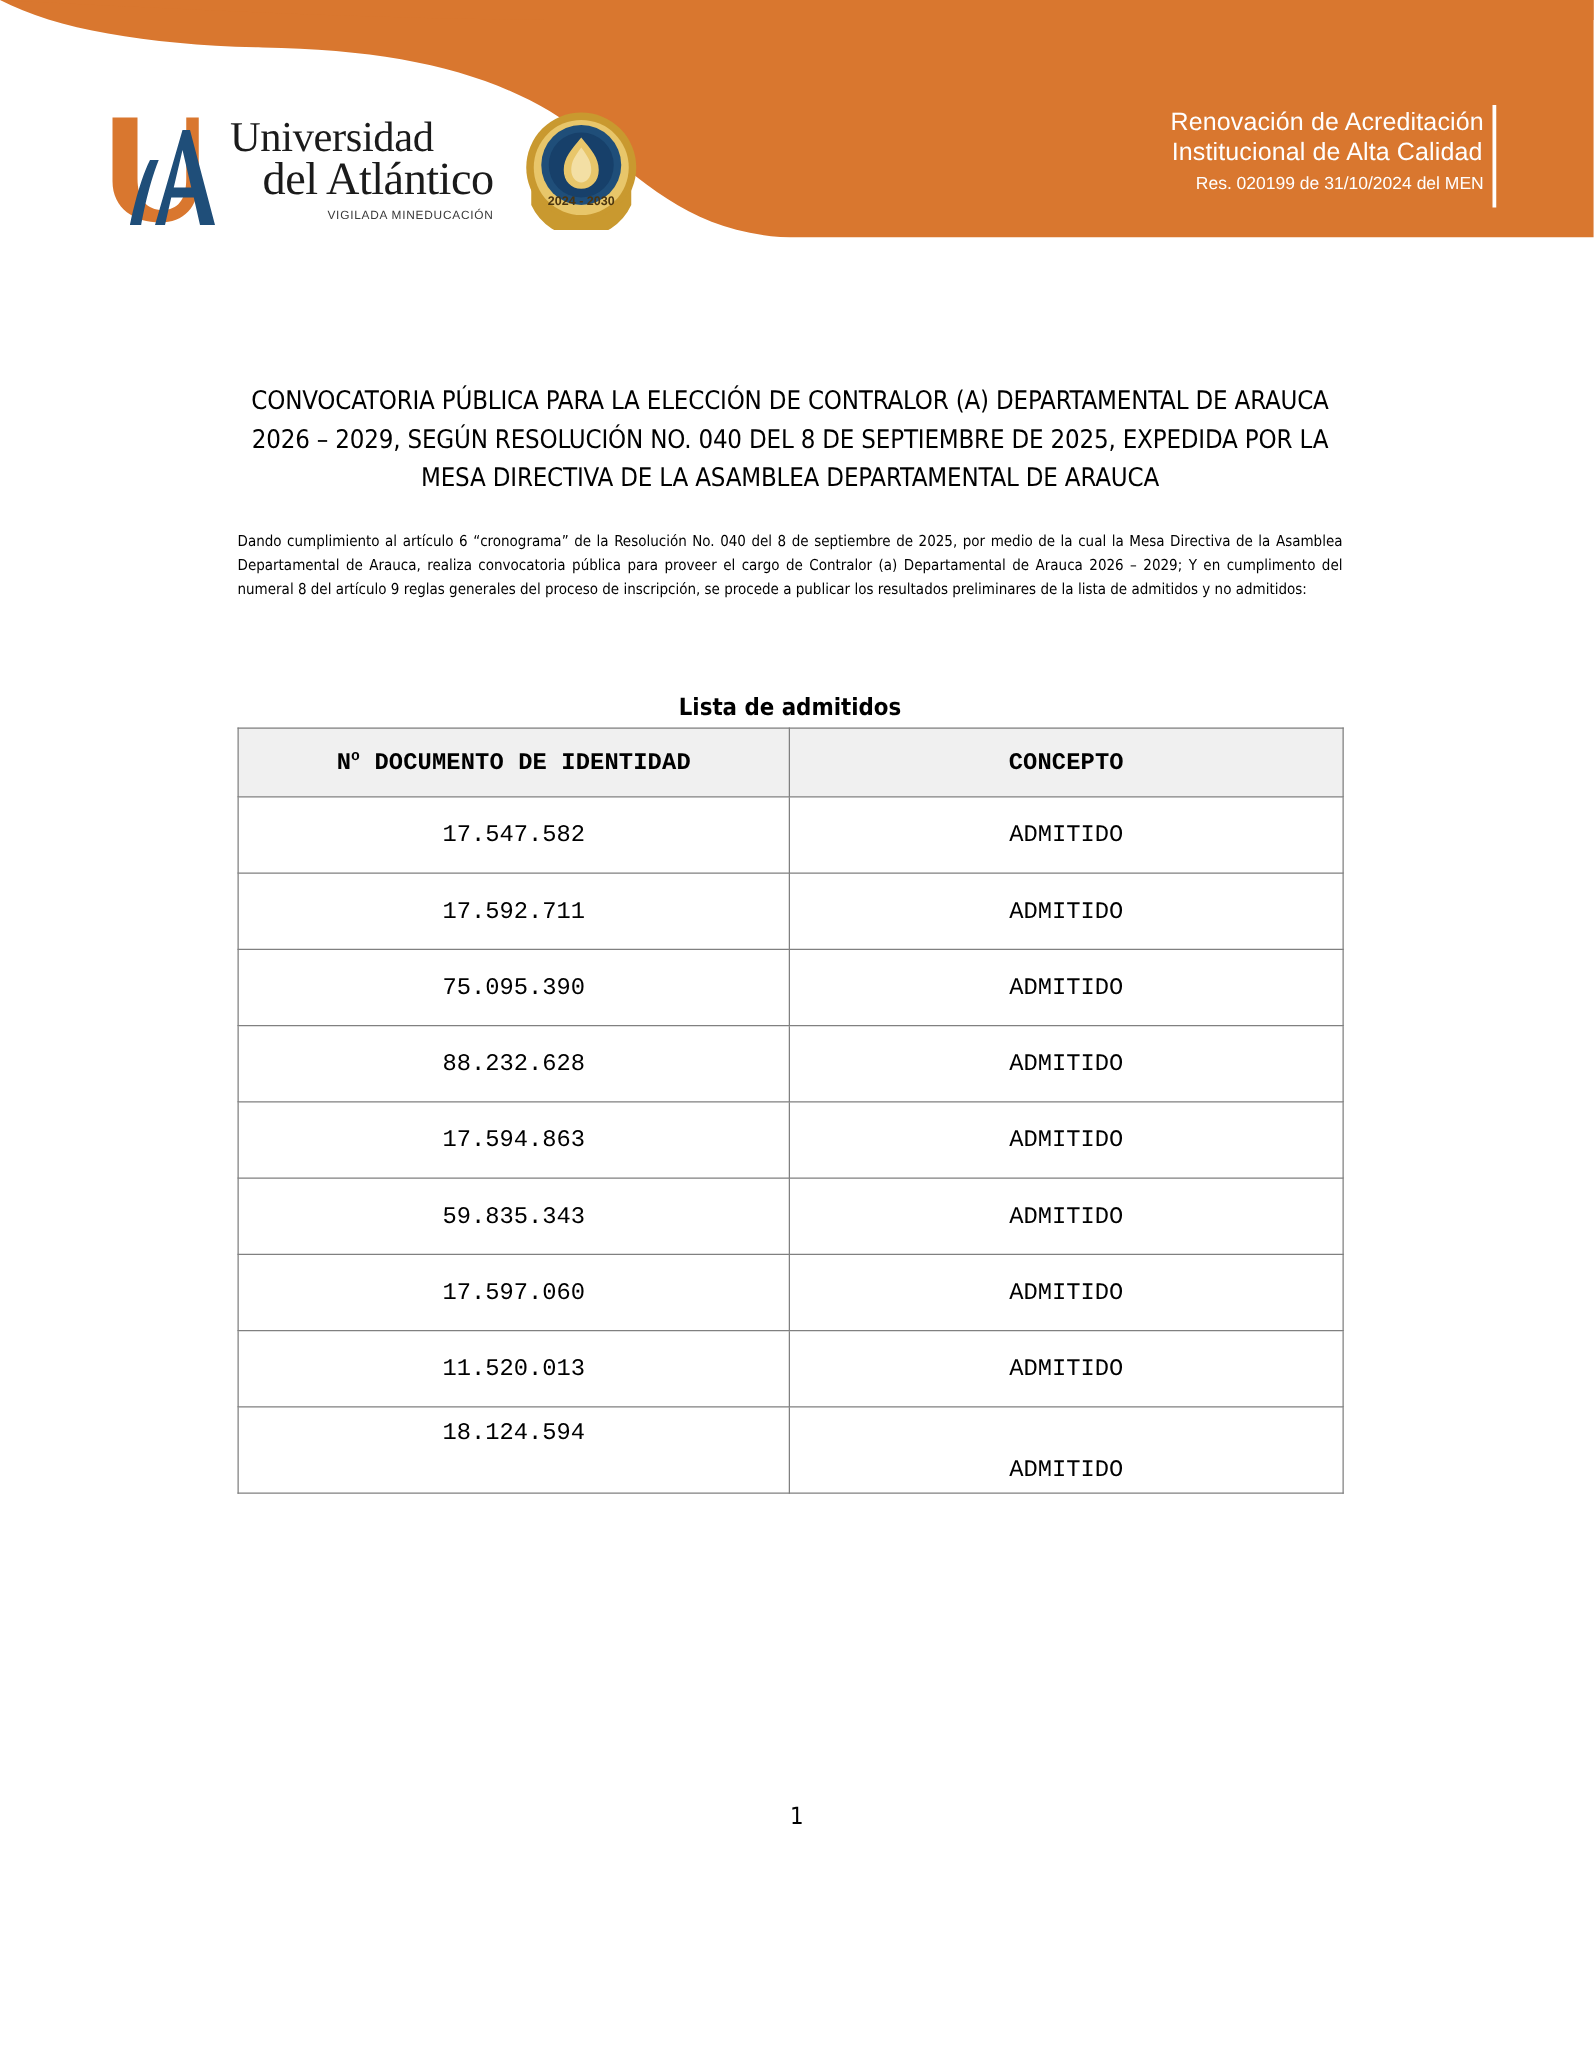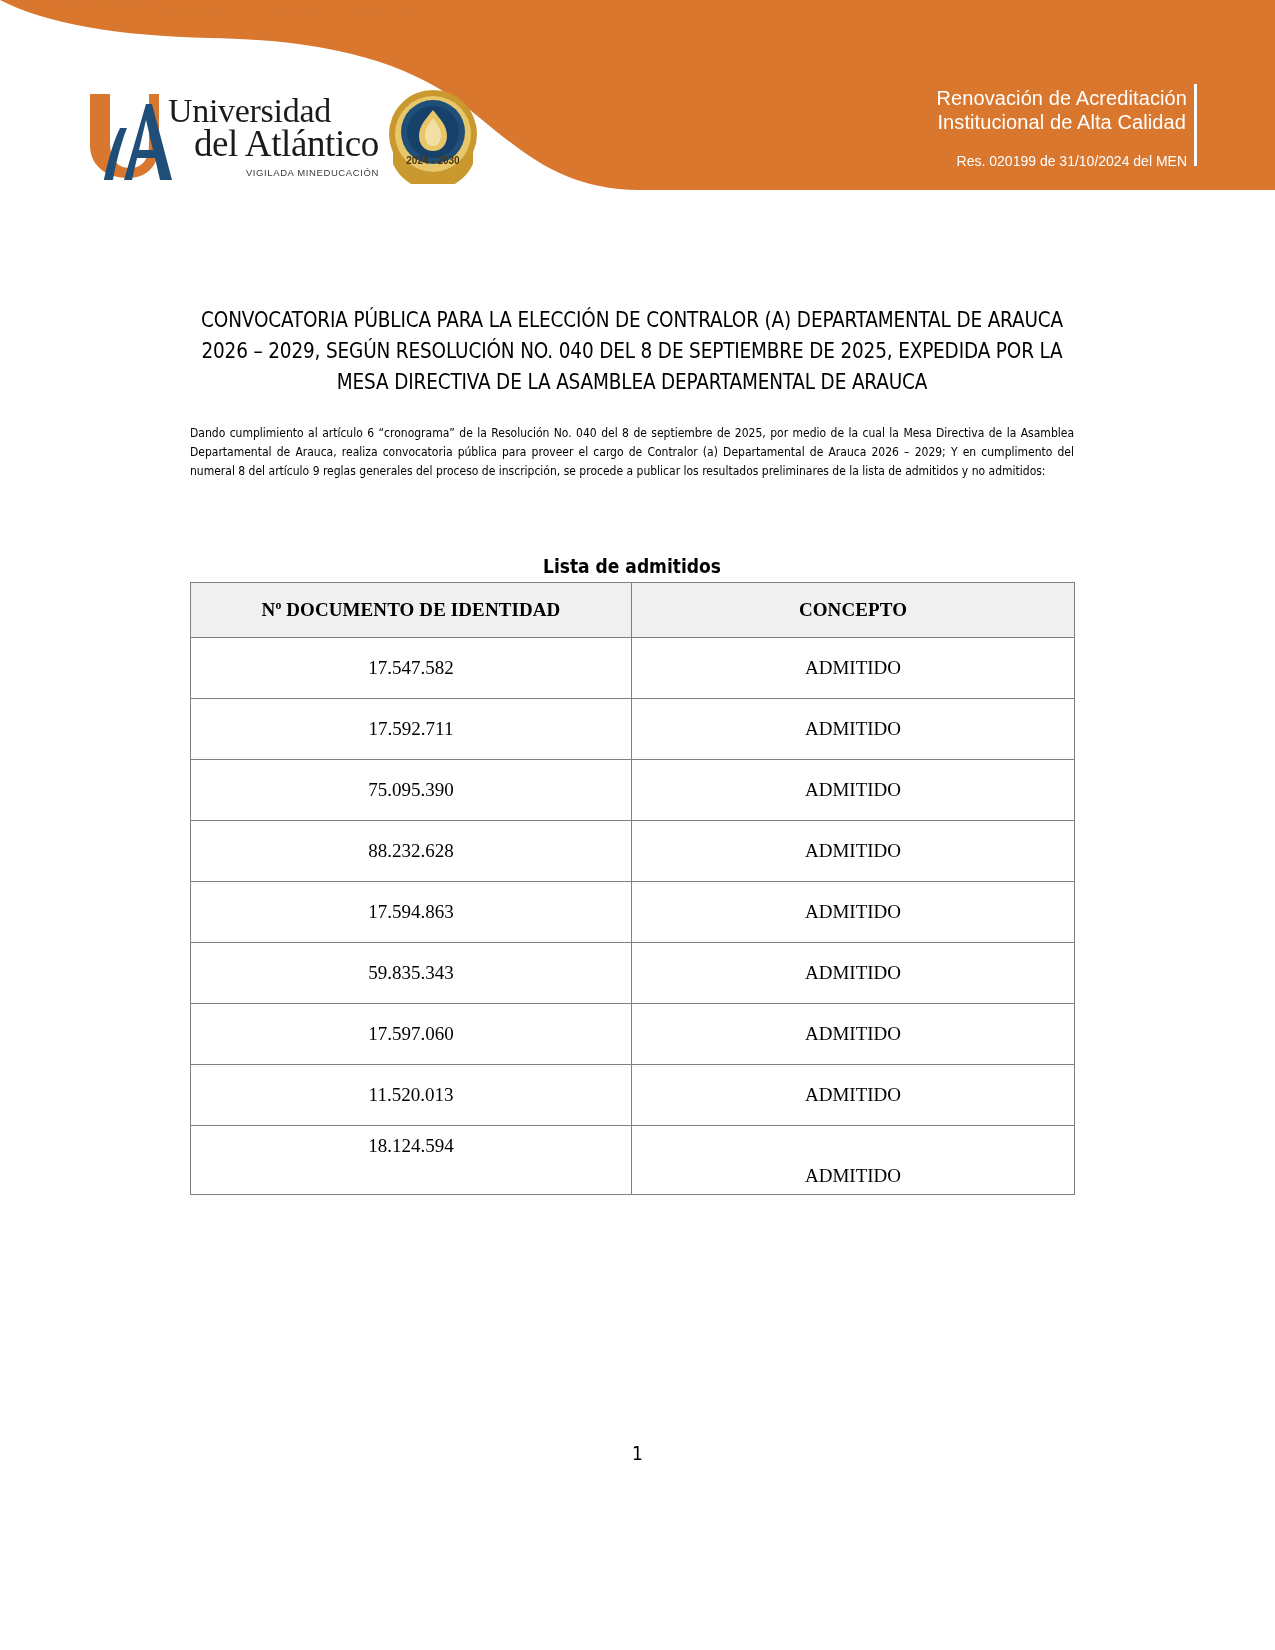--- a/index.html
+++ b/index.html
@@ -35,39 +35,40 @@
     line-height: 1.22;
   }
   .accred-line1, .accred-line2 {
     font-size: 20px;
     letter-spacing: 0.1px;
     white-space: nowrap;
     text-align: center;
   }
   .accred-line3 {
     font-size: 14px;
-    margin-top: 18px;
+    margin-top: 3px;
     white-space: nowrap;
   }
   .accred-rule {
     position: absolute;
     right: 78px;
     top: 84px;
     width: 3px;
     height: 82px;
     background: #ffffff;
   }
 
   
   .logo-wrap {
     position: absolute;
     left: 80px;
     top: 88px;
     display: flex;
     align-items: center;
+    gap: 16px;
   }
   .ua-mark { flex: 0 0 auto; }
   .ua-words {
     display: flex;
     flex-direction: column;
     justify-content: center;
     margin-left: -4px;
   }
   .ua-uni {
     font-family: "Liberation Serif", serif;
@@ -126,21 +127,21 @@
     font-size: 19px;
     text-align: center;
     margin: 74px 0 5px 0;
   }
 
   
   .admitted-table {
     width: 884px;
     border-collapse: collapse;
     table-layout: fixed;
-    font-family: Liberation Serif, serif;
+    font-family: Liberation Mono, monospace;
   }
   .admitted-table th,
   .admitted-table td {
     border: 1px solid #808080;
     text-align: center;
     font-size: 19px;
     color: #000;
   }
   .admitted-table th {
     background: #f0f0f0;

